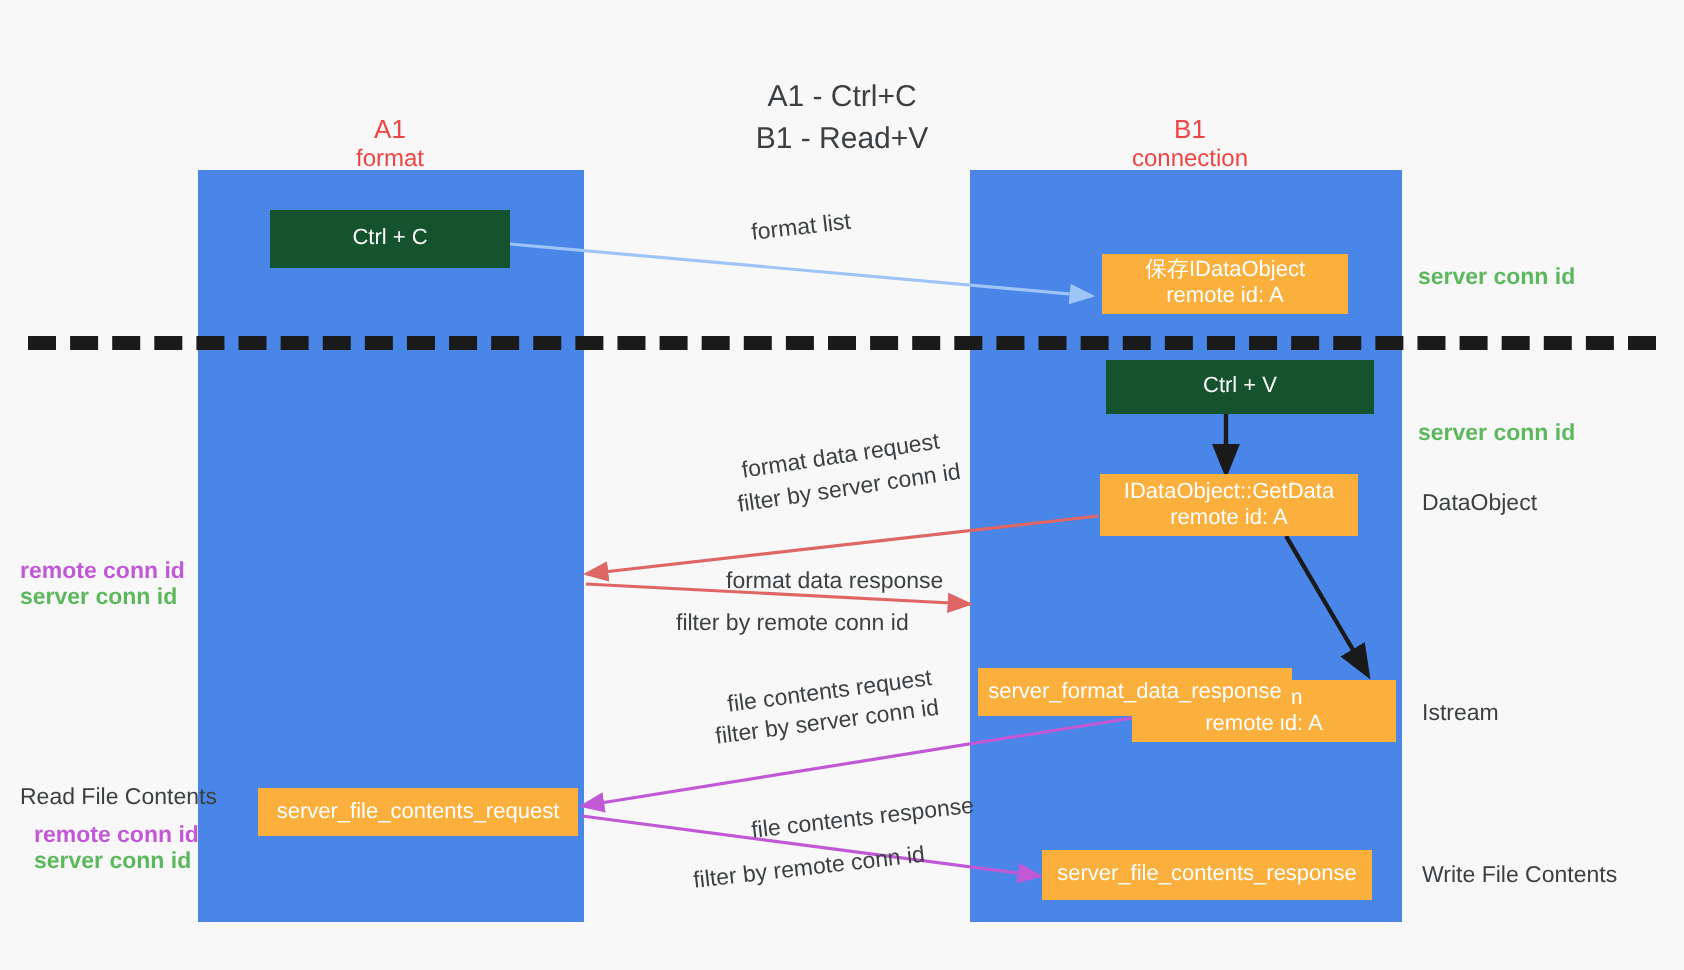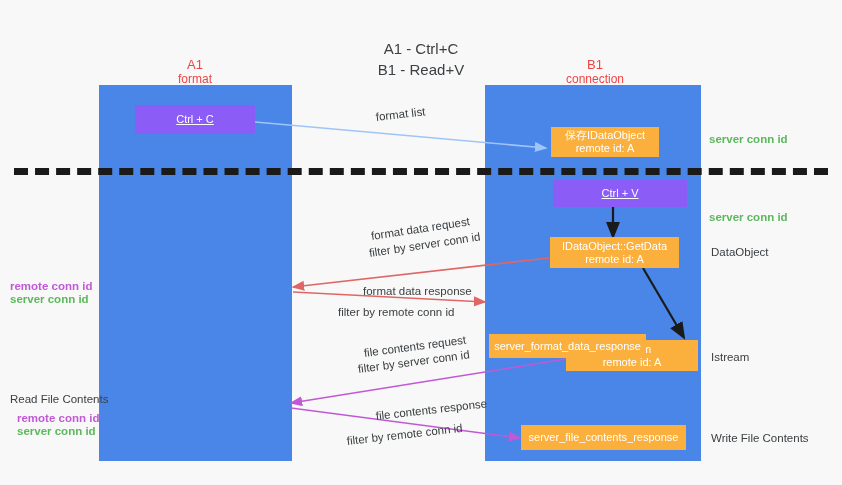--- a/index.html
+++ b/index.html
@@ -30,21 +30,21 @@
     position:absolute;left:14px;top:168px;width:814px;height:0;
     border-top:7px dashed #1a1a1a;
   }
 
   .box{
     position:absolute;box-sizing:border-box;
     display:flex;align-items:center;justify-content:center;
     text-align:center;color:#ffffff;font-size:11px;line-height:13px;
     padding:3px 6px;
   }
-  .green{background:#8b5cf6;text-decoration:underline;}
+  .green{background:#14532d;}
   .orange{background:#fbb03e;}
   .box.two{flex-direction:column;}
 
   .note{position:absolute;font-size:11.5px;line-height:15px;color:#3c4043;white-space:nowrap;}
   .note.green-t{color:#5cb85c;font-weight:bold;}
   .note.purple-t{color:#c159d6;font-weight:bold;}
   .note.dark{color:#3c4043;}
   .flowlbl{position:absolute;font-size:11.5px;line-height:15px;color:#3c4043;white-space:nowrap;}
   .rot-a{transform:rotate(-7.5deg);transform-origin:left top;}
   .rot-b{transform:rotate(-8.5deg);transform-origin:left top;}
@@ -96,21 +96,21 @@
     <line x1="566" y1="359" x2="291" y2="403" stroke="#c159d6" stroke-width="1.6" marker-end="url(#ahMag)"></line>
     <line x1="291" y1="408" x2="520" y2="438" stroke="#c159d6" stroke-width="1.6" marker-end="url(#ahMag)"></line>
   </svg>
 
   <div class="divider"></div>
 
   <div class="box green" style="left:135px;top:105px;width:120px;height:29px;">
     <span>Ctrl + C</span>
   </div>
 
-  <div class="box orange two" style="left:551px;top:127px;width:108px;height:30px;">
+  <div class="box orange two" style="left:551px;top:127px;width:123px;height:30px;">
     <span>保存IDataObject</span>
     <span>remote id: A</span>
   </div>
 
   <div class="box green" style="left:553px;top:180px;width:134px;height:27px;">
     <span>Ctrl + V</span>
   </div>
 
   <div class="box orange two" style="left:550px;top:237px;width:129px;height:31px;">
     <span>IDataObject::GetData</span>
@@ -120,20 +120,23 @@
   <div class="box orange two" style="left:566px;top:340px;width:132px;height:31px;">
     <span>IStream</span>
     <span>remote id: A</span>
   </div>
 
 
   <div class="box orange" style="left:489px;top:290px;width:157px;height:24px;margin-top:44px;">
     <span>server_format_data_response</span>
   </div>
 
+  <div class="box orange" style="left:129px;top:394px;width:160px;height:24px;">
+    <span>server_file_contents_request</span>
+  </div>
 
   <div class="box orange" style="left:521px;top:425px;width:165px;height:25px;">
     <span>server_file_contents_response</span>
   </div>
 
   <div class="flowlbl rot-c" style="left:375px;top:110px;">format list</div>
 
   <div class="flowlbl rot-b" style="left:370px;top:229px;">format data request</div>
   <div class="flowlbl rot-b" style="left:368px;top:246px;">
     <span>filter by </span><span class="g">server conn id</span>

